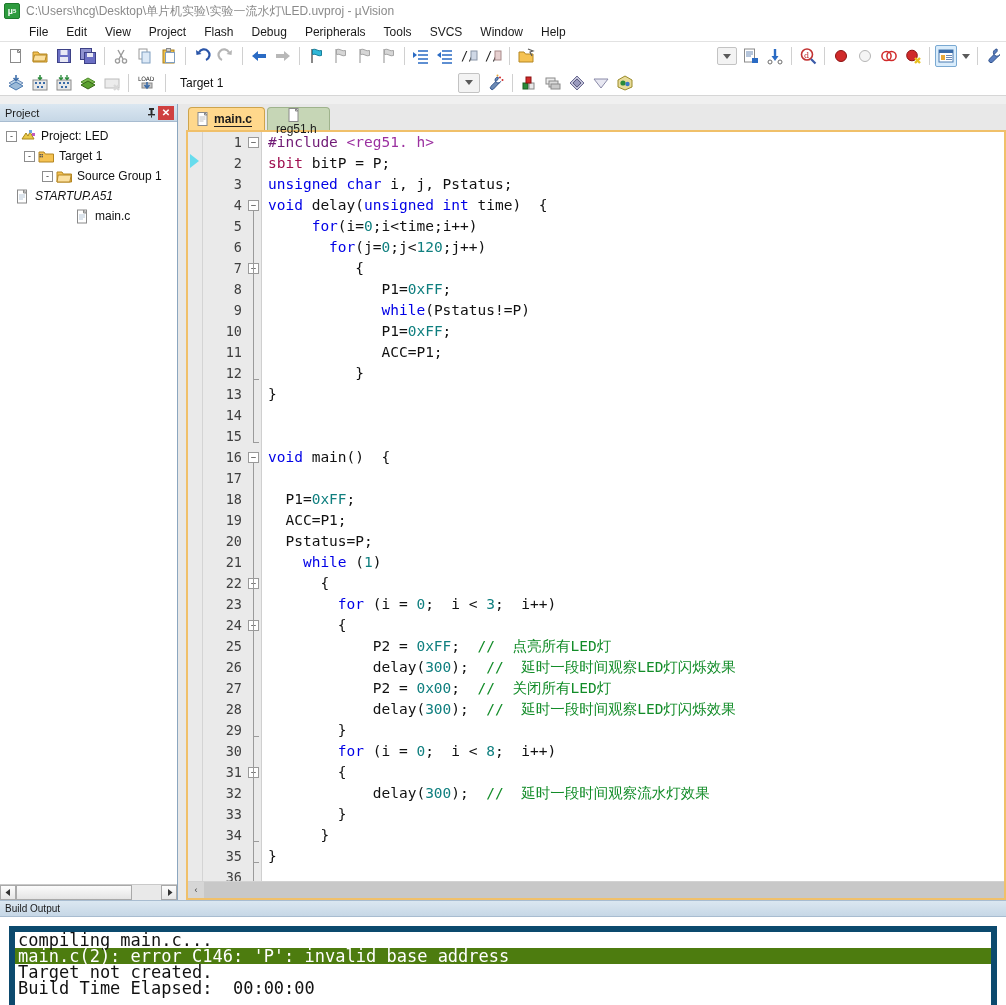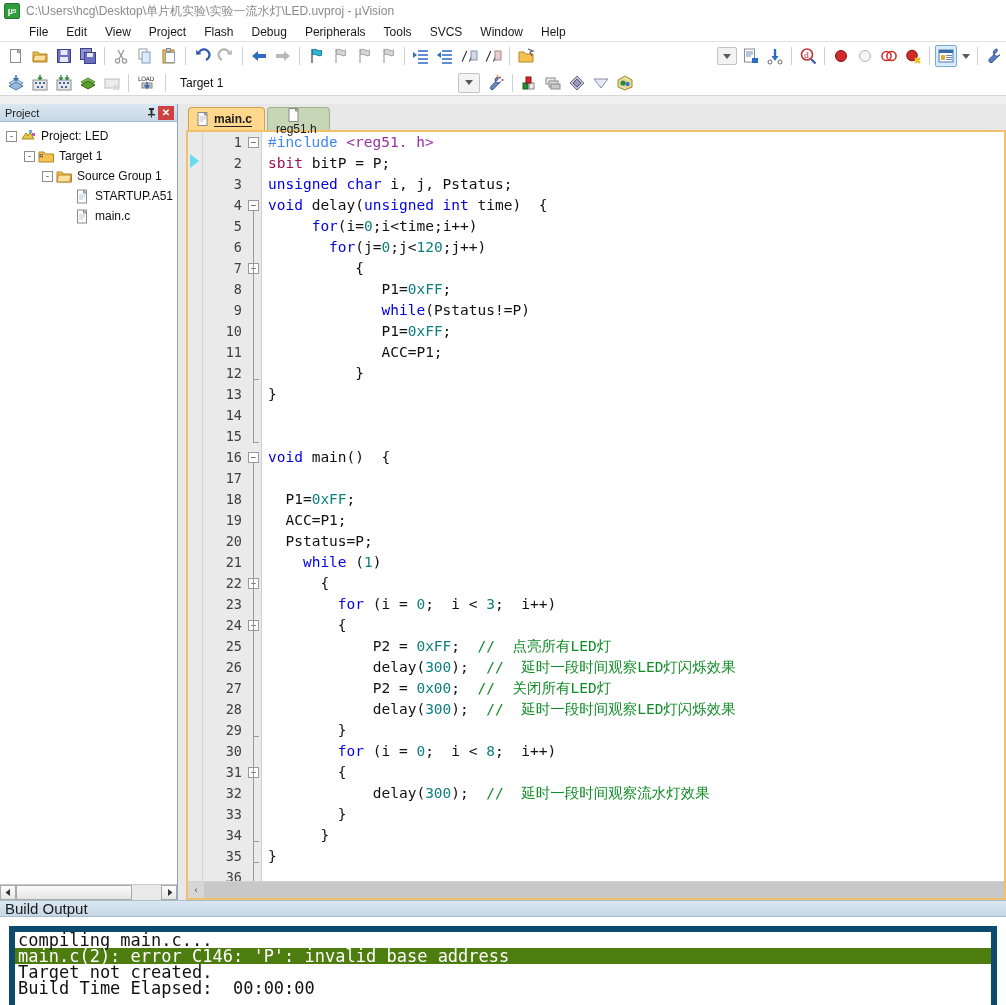--- a/index.html
+++ b/index.html
@@ -127,39 +127,39 @@
              font-family:"DejaVu Sans Mono", monospace; font-size:14.5px; }
   .ln { height:21px; line-height:21px; white-space:pre; }
 
   .foldbox { position:absolute; left:3px; width:11px; height:11px; border:1px solid #9a9a9a; background:#fff;
              font-size:9px; line-height:9px; text-align:center; color:#444; font-family:"DejaVu Sans Mono", monospace; }
   .foldline { position:absolute; left:8px; width:1px; background:#9a9a9a; }
   .foldend  { position:absolute; left:8px; width:6px; height:1px; background:#9a9a9a; }
 
   
   .k   { color:#0000e6; }       
-  .pre { color:#3b82f6;font-family:Liberation Mono, monospace; }       
+  .pre { color:#701a75; }       
   .inc { color:#9b30a0; }       
   .sb  { color:#a01050; }       
   .num { color:#0f7f7f; }       
   .cm  { color:#128c28; }       
   .pl  { color:#111111; }       
 
   .ed-hscroll { height:17px; background:#f0f0f0; border-top:1px solid #d2d2d2; display:flex; align-items:center; }
   .hs-arrow { width:16px;height:16px;background:#d6d6d6;display:flex;align-items:center;justify-content:center;
               font-size:9px;color:#444;flex:0 0 auto; }
   .hs-track { flex:1; height:16px; background:#c8c8c8; }
 
   
   .buildpane { position:absolute; left:0; top:900px; width:1006px; height:105px; background:#fff; }
   .bo-head {
     height:17px; background:linear-gradient(#dbe7f1,#c6d7e6); display:flex; align-items:center;
     padding-left:5px; border-top:1px solid #a8bcd0; border-bottom:1px solid #a8bcd0;
   }
-  .bo-title { font-size:15px; color:#1a1a1a; font-family:"Liberation Sans", sans-serif; }
+  .bo-title { font-size:10px; color:#1a1a1a; font-family:"Liberation Sans", sans-serif; }
   .bo-body { height:86px; background:#fff; border:6px solid #0c4a6e; margin:9px; overflow:hidden;
              font-family:"DejaVu Sans Mono", monospace; font-size:17px; color:#111; }
   .bo-line { height:16px; line-height:16px; padding-left:3px; white-space:pre; }
   .bo-line.err { background:#4d7c0f; color:#ffffff; }
 </style>
 </head>
 <body>
 
 <div id="app">
 
@@ -533,21 +533,21 @@
             <span>Target 1</span>
           </div>
           <div class="tn" style="padding-left: 42px;">
             <span class="expander">-</span>
             <svg class="ico" viewBox="0 0 17 15">
               <path d="M1 3h5l1.3 2h8.2v8H1z" fill="#f5c252" stroke="#b58722"></path>
               <path d="M2.2 6h13l-1.4 7H1z" fill="#fbe0a0" stroke="#b58722"></path>
             </svg>
             <span>Source Group 1</span>
           </div>
-          <div class="tn" style="padding-left: 60px;">
+          <div class="tn" style=" font-style: italic;">
             <span class="spc"></span>
             <svg class="ico" viewBox="0 0 17 15">
               <rect x="3.5" y="1" width="9" height="13" fill="#fff" stroke="#8a8a8a"></rect>
               <path d="M9.5 1 L12.5 4 L9.5 4 Z" fill="#d8d8d8" stroke="#8a8a8a"></path>
               <g stroke="#b8c8d8">
                 <path d="M5 6h6M5 8h6M5 10h4"></path>
               </g>
             </svg>
             <span>STARTUP.A51</span>
           </div>

